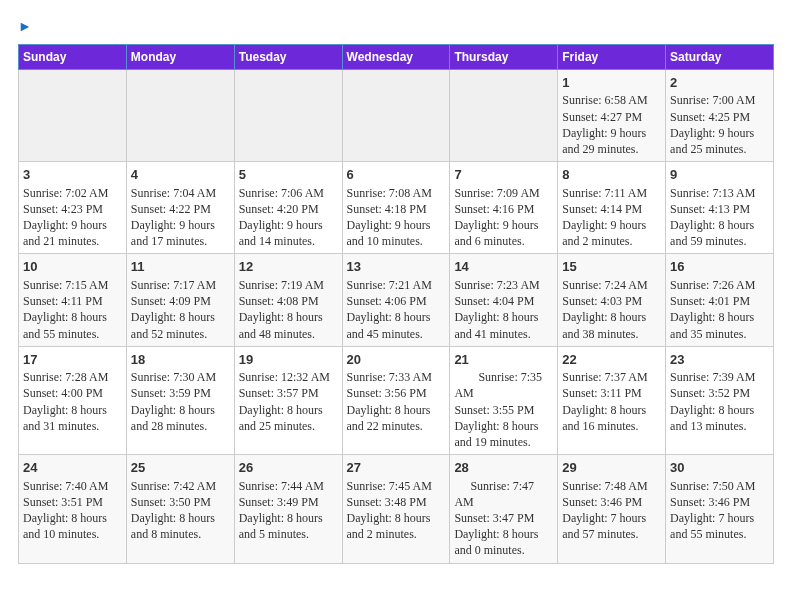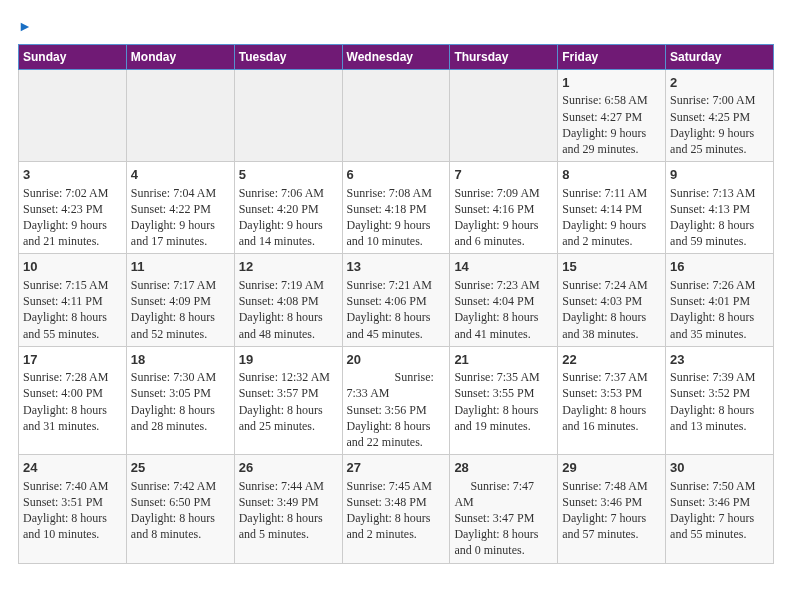--- a/index.html
+++ b/index.html
@@ -31,21 +31,21 @@
     .logo-blue { color: #1a6fc4; }
     .title-area { text-align: right; }
     .title-area h1 { font-size: 32px; color: #333; font-weight: bold; }
     .title-area h2 { font-size: 16px; color: #555; font-weight: normal; }
     table {
       width: 100%;
       border-collapse: collapse;
       font-size: 10.5px;
     }
     thead tr th {
-      background-color: #701a75;
+      background-color: #6d28d9;
       color: #fff;
       padding: 5px 4px;
       text-align: left;
       font-size: 12px;
       border: 1px solid #5590d0;
     }
     tbody tr td {
       vertical-align: top;
       padding: 4px 4px;
       border: 1px solid #ccc;
@@ -157,44 +157,44 @@
 Daylight: 8 hours and 38 minutes.</span></td>
           <td><span class="day-num">16</span><span class="day-info" style="white-space: pre-line;">Sunrise: 7:26 AM
 Sunset: 4:01 PM
 Daylight: 8 hours and 35 minutes.</span></td>
         </tr>
         <tr>
           <td><span class="day-num">17</span><span class="day-info" style="white-space: pre-line;">Sunrise: 7:28 AM
 Sunset: 4:00 PM
 Daylight: 8 hours and 31 minutes.</span></td>
           <td><span class="day-num">18</span><span class="day-info" style="white-space: pre-line;">Sunrise: 7:30 AM
-Sunset: 3:05 PM
+Sunset: 3:59 PM
 Daylight: 8 hours and 28 minutes.</span></td>
           <td><span class="day-num">19</span><span class="day-info" style="white-space: pre-line;">Sunrise: 12:32 AM
 Sunset: 3:57 PM
 Daylight: 8 hours and 25 minutes.</span></td>
-          <td><span class="day-num">20</span><span class="day-info" style="white-space: pre-line; margin-left: 48px;">Sunrise: 7:33 AM
+          <td><span class="day-num">20</span><span class="day-info" style="white-space: pre-line;">Sunrise: 7:33 AM
 Sunset: 3:56 PM
 Daylight: 8 hours and 22 minutes.</span></td>
-          <td><span class="day-num">21</span><span class="day-info" style="white-space: pre-line;">Sunrise: 7:35 AM
+          <td><span class="day-num">21</span><span class="day-info" style="white-space: pre-line; margin-left: 24px;">Sunrise: 7:35 AM
 Sunset: 3:55 PM
 Daylight: 8 hours and 19 minutes.</span></td>
           <td><span class="day-num">22</span><span class="day-info" style="white-space: pre-line;">Sunrise: 7:37 AM
-Sunset: 3:53 PM
+Sunset: 3:11 PM
 Daylight: 8 hours and 16 minutes.</span></td>
           <td><span class="day-num">23</span><span class="day-info" style="white-space: pre-line;">Sunrise: 7:39 AM
 Sunset: 3:52 PM
 Daylight: 8 hours and 13 minutes.</span></td>
         </tr>
         <tr>
           <td><span class="day-num">24</span><span class="day-info" style="white-space: pre-line;">Sunrise: 7:40 AM
 Sunset: 3:51 PM
 Daylight: 8 hours and 10 minutes.</span></td>
           <td><span class="day-num">25</span><span class="day-info" style="white-space: pre-line;">Sunrise: 7:42 AM
-Sunset: 6:50 PM
+Sunset: 3:50 PM
 Daylight: 8 hours and 8 minutes.</span></td>
           <td><span class="day-num">26</span><span class="day-info" style="white-space: pre-line;">Sunrise: 7:44 AM
 Sunset: 3:49 PM
 Daylight: 8 hours and 5 minutes.</span></td>
           <td><span class="day-num">27</span><span class="day-info" style="white-space: pre-line;">Sunrise: 7:45 AM
 Sunset: 3:48 PM
 Daylight: 8 hours and 2 minutes.</span></td>
           <td><span class="day-num">28</span><span class="day-info" style="white-space: pre-line; margin-left: 16px;">Sunrise: 7:47 AM
 Sunset: 3:47 PM
 Daylight: 8 hours and 0 minutes.</span></td>

